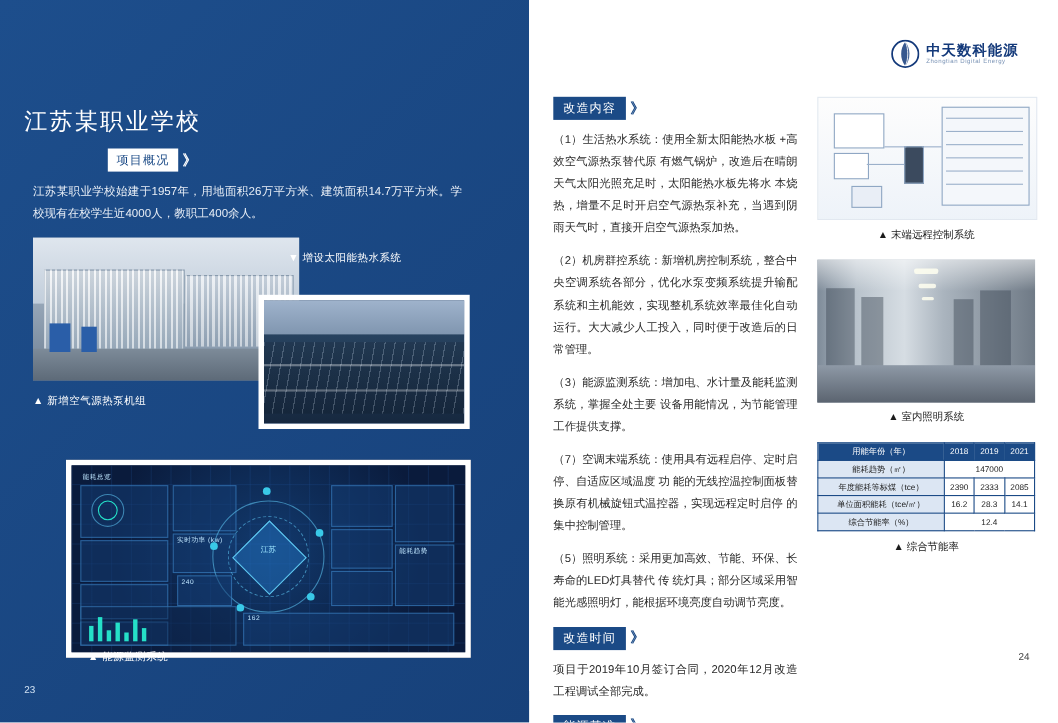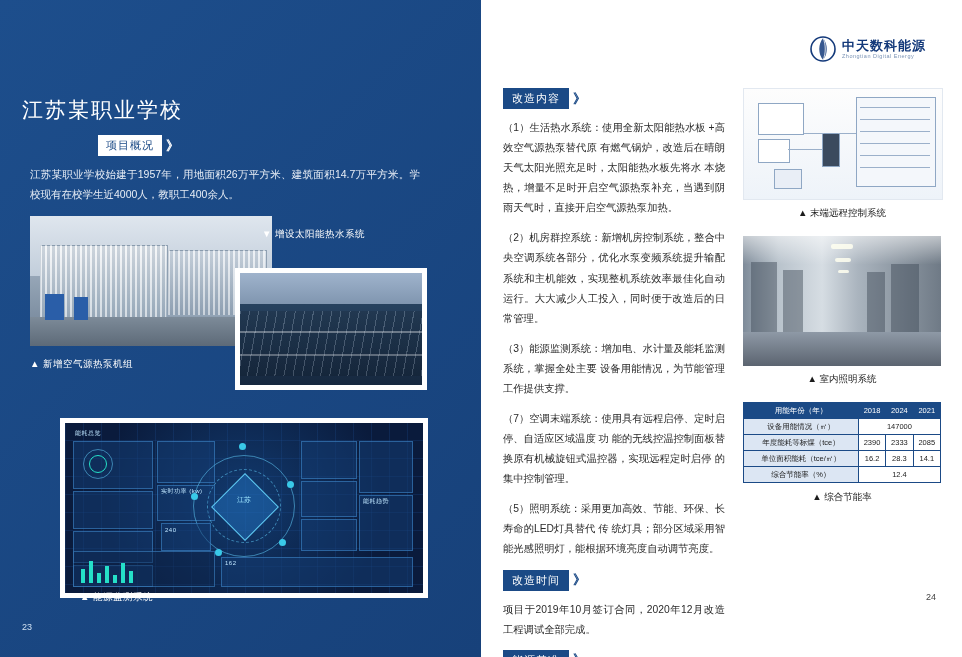--- a/index.html
+++ b/index.html
@@ -463,27 +463,27 @@
         <div class="corridor-light" style="left:95px;top:34px;width:11px;height:3px;"></div>
         <div style="position:absolute;left:0;bottom:0;width:100%;height:26%;background:linear-gradient(180deg,#8e99a6,#5b6470);"></div>
       </div>
       <div class="r-cap">▲  室内照明系统</div>
 
       <table class="energy">
         <thead>
           <tr>
             <th>用能年份（年）</th>
             <th>2018</th>
-            <th>2024</th>
+            <th>2019</th>
             <th>2021</th>
           </tr>
         </thead>
         <tbody>
           <tr>
-            <td class="rowhead">设备用能情况（㎡）</td>
+            <td class="rowhead">能耗趋势（㎡）</td>
             <td colspan="3">147000</td>
           </tr>
           <tr>
             <td class="rowhead">年度能耗等标煤（tce）</td>
             <td>2390</td>
             <td>2333</td>
             <td>2085</td>
           </tr>
           <tr>
             <td class="rowhead">单位面积能耗（tce/㎡）</td>

